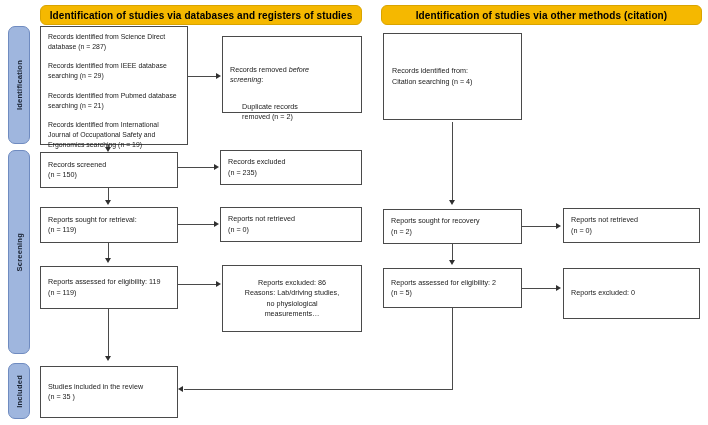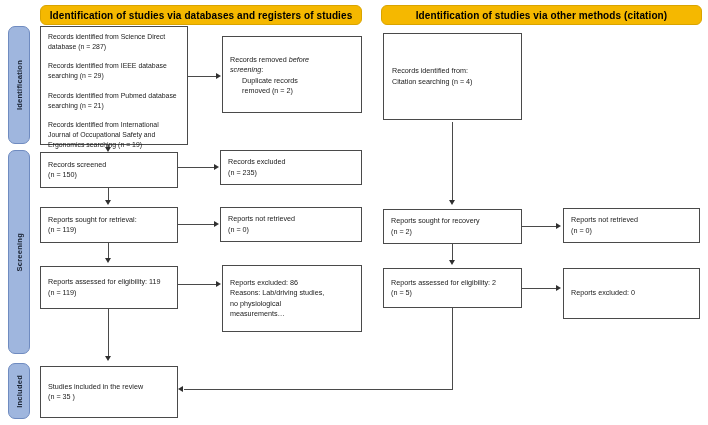--- a/index.html
+++ b/index.html
@@ -126,43 +126,43 @@
   </div>
 
   <div class="node top-align" style="left:40px; top:26px; width:148px; height:119px; font-size:6.9px; line-height:1.42;">Records identified from Science Direct database (n = 287)
 
 Records identified from IEEE database searching (n = 29)
 
 Records identified from Pubmed database searching (n = 21)
 
 Records identified from International Journal of Occupational Safety and Ergonomics searching (n = 19)</div>
 
-  <div class="node top-align" style="left:222px; top:36px; width:140px; height:77px; padding-top:18px;">
+  <div class="node top-align" style="left:222px; top:36px; width:140px; height:77px; padding-top:28px;">
     <div><span>Records removed </span><span class="ital">before</span></div>
     <div><span class="ital">screening</span><span>:</span></div>
-    <div style="padding-left:12px;">Duplicate records
+    <div style="padding-left:12px;margin-top:16px;">Duplicate records
 removed  (n = 2)</div>
   </div>
 
   <div class="node" style="left:40px; top:152px; width:138px; height:36px;">Records screened
 (n = 150)</div>
 
   <div class="node" style="left:220px; top:150px; width:142px; height:35px;">Records excluded
 (n = 235)</div>
 
   <div class="node" style="left:40px; top:207px; width:138px; height:36px;">Reports sought for retrieval:
 (n = 119)</div>
 
   <div class="node" style="left:220px; top:207px; width:142px; height:35px;">Reports not retrieved
 (n = 0)</div>
 
   <div class="node" style="left:40px; top:266px; width:138px; height:43px;">Reports assessed for eligibility: 119
 (n = 119)</div>
 
-  <div class="node" style="left:222px; top:265px; width:140px; height:67px;">Reports excluded: 86
+  <div class="node" style="left:222px; top:265px; width:140px; height:67px;text-align:center;">Reports excluded: 86
     Reasons: Lab/driving studies,
     no physiological
     measurements…</div>
 
   <div class="node" style="left:40px; top:366px; width:138px; height:52px;">Studies included in the review
 (n = 35 )</div>
 
   <div class="node" style="left:383px; top:33px; width:139px; height:87px;padding-left:8px;">Records identified from:
     Citation searching (n = 4)</div>
 

